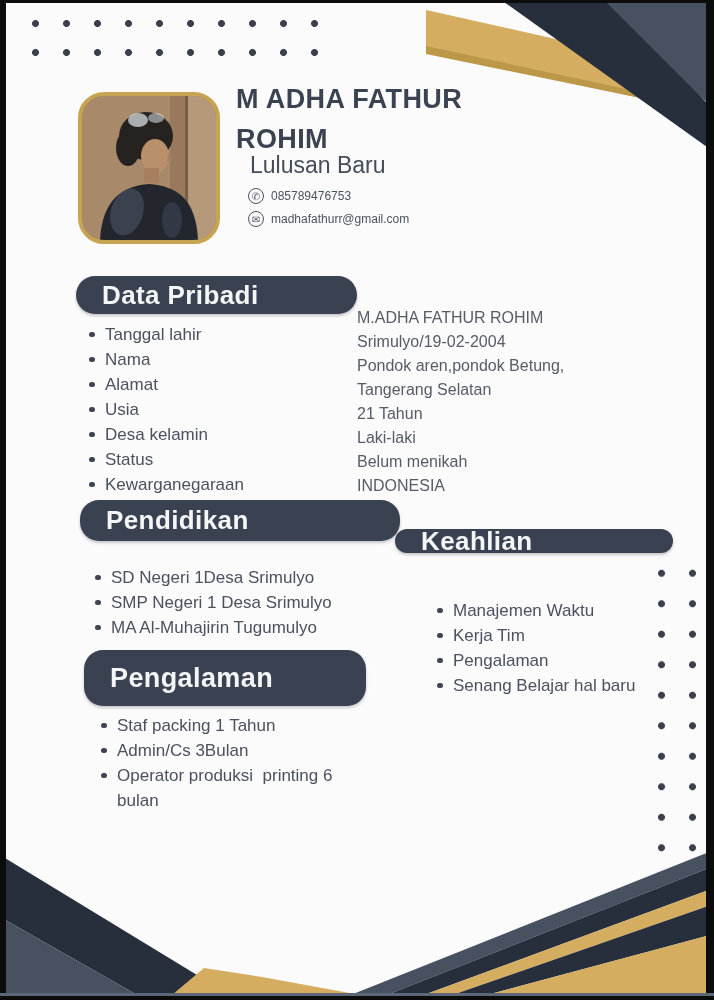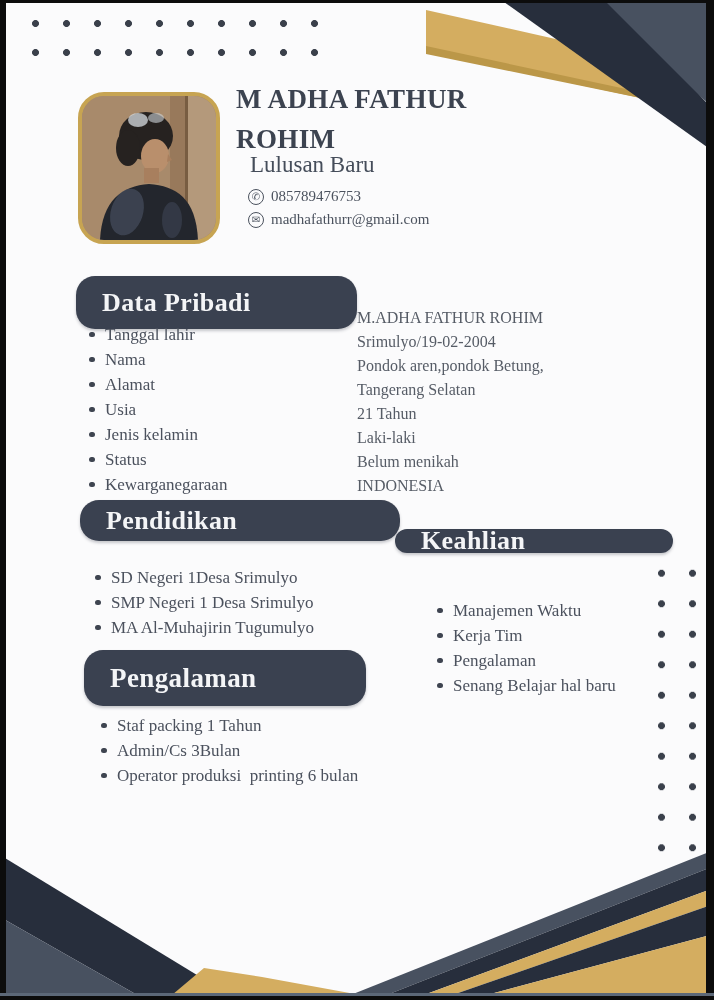--- a/index.html
+++ b/index.html
@@ -1,19 +1,19 @@
 <!DOCTYPE html>
 <html style="--navy: #272e3c; --slate: #485160; --gold: #d4ad60; --gold-dark: #bb9748; --pill: #3a4150; --heading-text: #f4f5f7; --body-text: #4b515d; --accent-border: #c7a452;"><head>
 <meta charset="utf-8">
 <style>
   html,body{margin:0;padding:0;background:#1a1a1a;}
   .page{
     position:relative;width:714px;height:1000px;margin:0 auto;
     background:#fbfbfc;overflow:hidden;
-    font-family:Liberation Serif, serif;
+    font-family:Liberation Sans, sans-serif;
   }
   svg.decor{position:absolute;inset:0;pointer-events:none;}
   .f-navy{fill:var(--navy);}
   .f-slate{fill:var(--slate);}
   .f-gold{fill:var(--gold);}
   .f-gold-dark{fill:var(--gold-dark);}
 
   
   .frame{position:absolute;background:#0c0c0c;z-index:40;}
   .frame-top{left:0;top:0;width:714px;height:3px;}
@@ -52,30 +52,30 @@
     font-size:23px;color:#454d5a;
   }
   .contact-row{position:absolute;left:248px;display:flex;align-items:center;gap:7px;z-index:5;}
   .contact-row.phone{top:188px;}
   .contact-row.email{top:211px;}
   .c-icon{
     width:16px;height:16px;border:1.6px solid #4b525e;border-radius:50%;
     display:flex;align-items:center;justify-content:center;
     font-size:10px;color:#4b525e;box-sizing:border-box;flex:0 0 auto;
   }
-  .c-text{font-size:15px;color:#4b525e;}
+  .c-text{font-size:12px;color:#4b525e;}
 
   
   .pill{
     position:absolute;z-index:5;background:var(--pill);border-radius:19px;
     display:flex;align-items:center;padding-left:26px;box-sizing:border-box;
     color:var(--heading-text);font-weight:bold;font-size:26px;letter-spacing:.4px;
     box-shadow:0 2px 3px rgba(40,45,60,.25);
   }
-  .pill-dp{left:76px;top:276px;width:281px;height:53px;}
+  .pill-dp{left:76px;top:276px;width:281px;height:38px;}
   .pill-pend{left:80px;top:500px;width:320px;height:41px;}
   .pill-keah{left:395px;top:529px;width:278px;height:24px;}
   .pill-peng{left:84px;top:650px;width:282px;height:56px;font-size:27px;}
 
   
   ul.blist{position:absolute;z-index:5;margin:0;padding:0;list-style:none;}
   ul.blist li{
     position:relative;padding-left:19px;font-size:17px;line-height:25px;
     color:var(--body-text);white-space:pre-wrap;
   }
@@ -149,21 +149,21 @@
     <span class="c-text">madhafathurr@gmail.com</span>
   </div>
 
   <div class="pill pill-dp">Data Pribadi</div>
   <ul class="blist list-dp-labels">
 
   <li>Tanggal lahir</li>
       <li>Nama</li>
       <li>Alamat</li>
       <li>Usia</li>
-      <li>Jenis kelamin</li>
+      <li>Desa kelamin</li>
       <li>Status</li>
       <li>Kewarganegaraan</li>
     </ul>
   <div class="values">
 
   <div class="value-line">M.ADHA FATHUR ROHIM</div>
       <div class="value-line">Srimulyo/19-02-2004</div>
       <div class="value-line">Pondok aren,pondok Betung,</div>
       <div class="value-line">Tangerang Selatan</div>
       <div class="value-line">21 Tahun</div>

